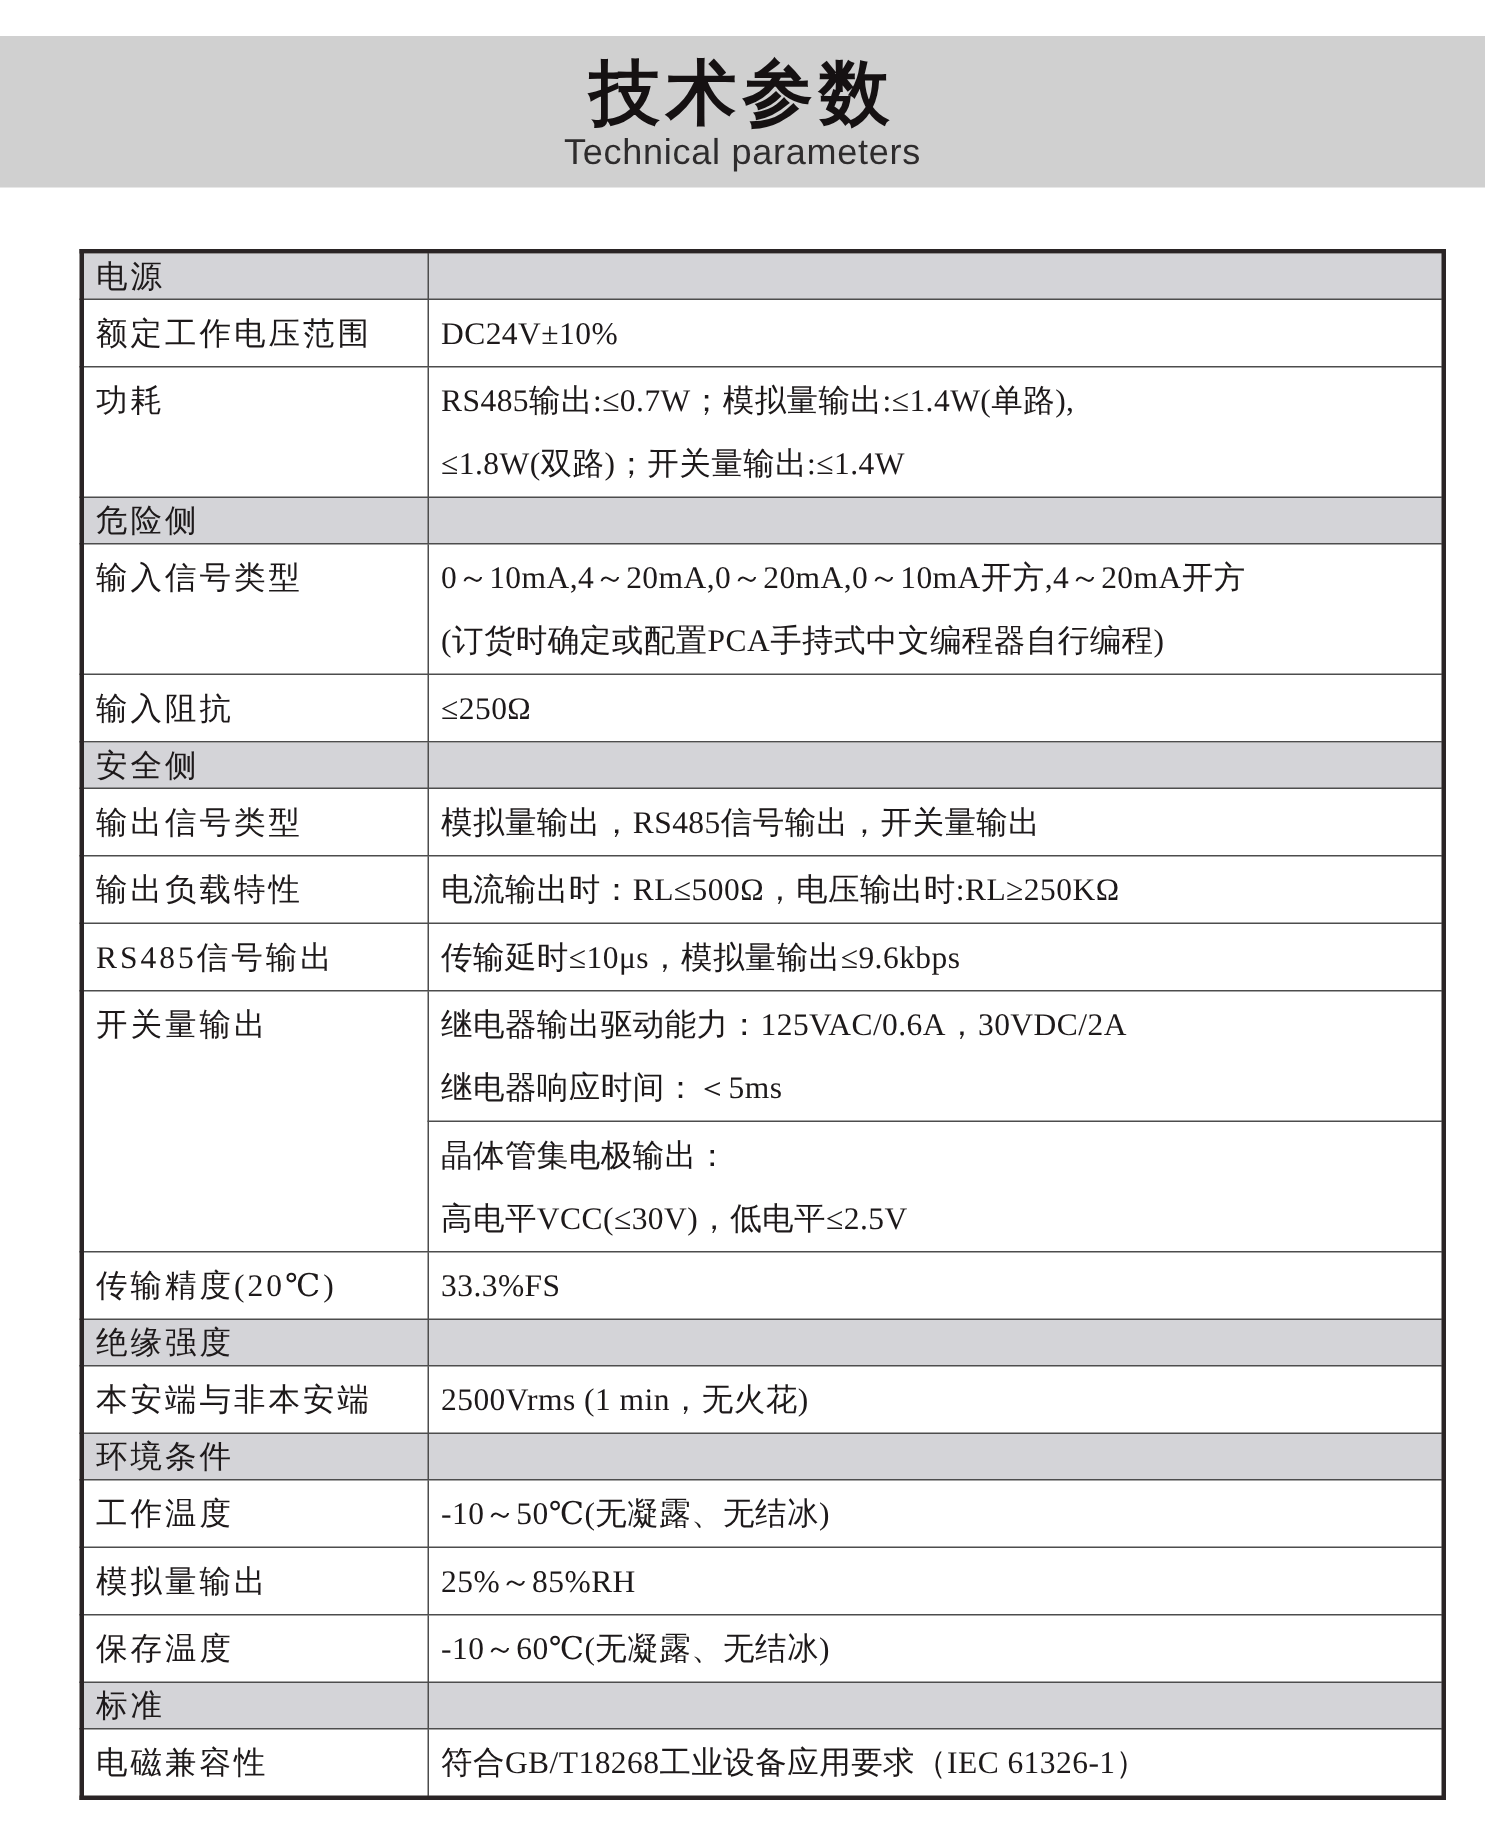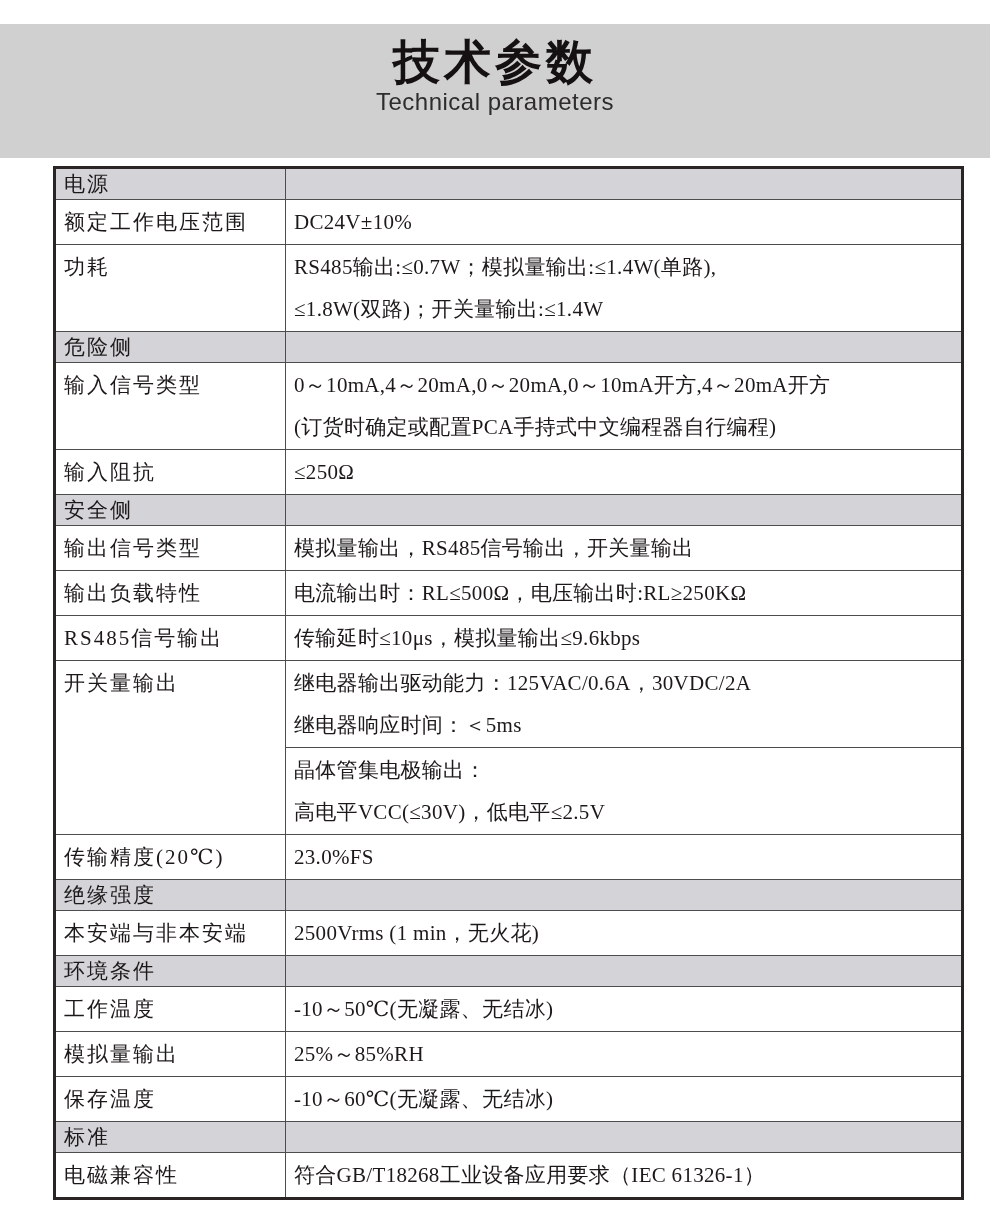--- a/index.html
+++ b/index.html
@@ -13,21 +13,21 @@
   html,body{margin:0;padding:0;}
   body{
     width:990px;height:1221px;
     background:var(--page-bg);
     position:relative;
     overflow:hidden;
     font-family:"Liberation Serif","DejaVu Serif",serif;
     color:var(--text);
   }
   .title-band{
-    position:absolute;left:0;top:24px;width:990px;height:134px;
+    position:absolute;left:0;top:24px;width:990px;height:101px;
     background:var(--band-bg);
     text-align:center;
   }
   .page-title{
     margin:10px 0 0 0;
     font-family:"Liberation Sans","DejaVu Sans",sans-serif;
     font-weight:800;
     font-size:47px;
     letter-spacing:4px;
     color:#151112;
@@ -156,21 +156,21 @@
       </tr>
       <tr>
         <td class="val">
           <div class="value-line">晶体管集电极输出：</div>
           <div class="value-line">高电平VCC(≤30V)，低电平≤2.5V</div>
         </td>
       </tr>
       <tr>
         <td class="lbl">传输精度(20℃)</td>
         <td class="val">
-          <div class="value-line">23.0%FS</div>
+          <div class="value-line">33.3%FS</div>
         </td>
       </tr>
       <tr class="sec">
         <td class="lbl">绝缘强度</td>
         <td class="val"></td>
       </tr>
       <tr>
         <td class="lbl">本安端与非本安端</td>
         <td class="val">
           <div class="value-line">2500Vrms (1 min，无火花)</div>

